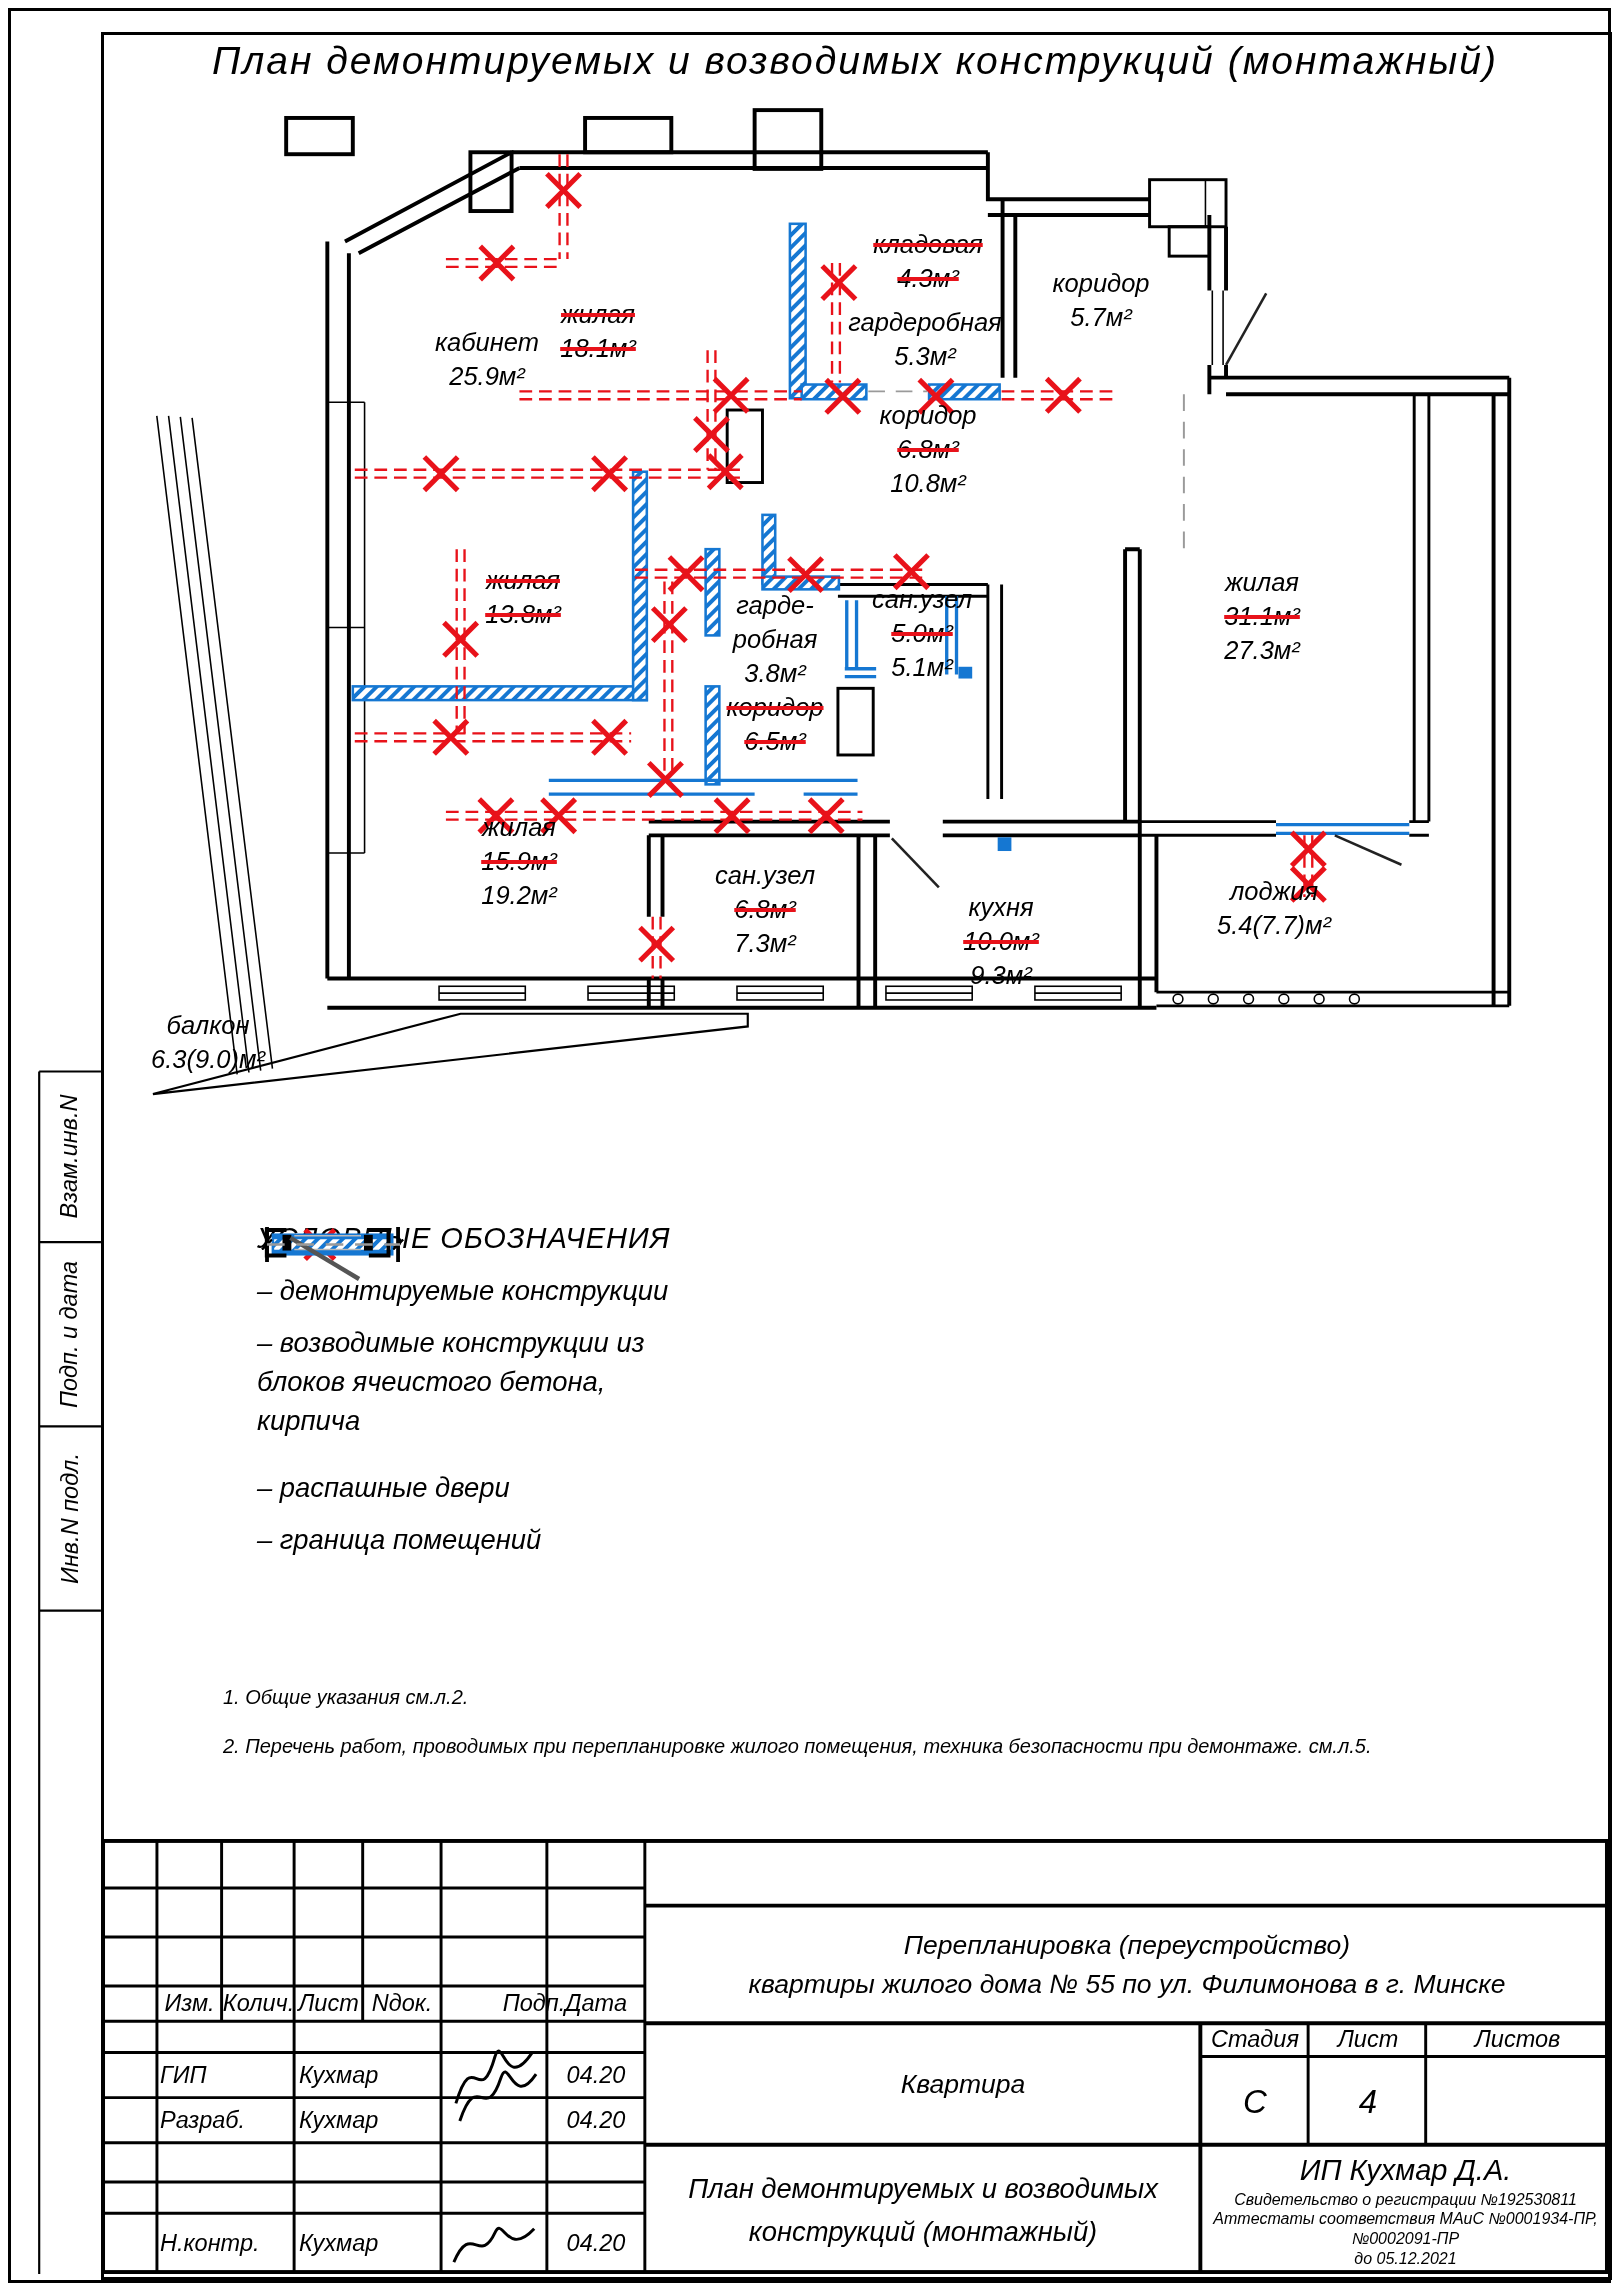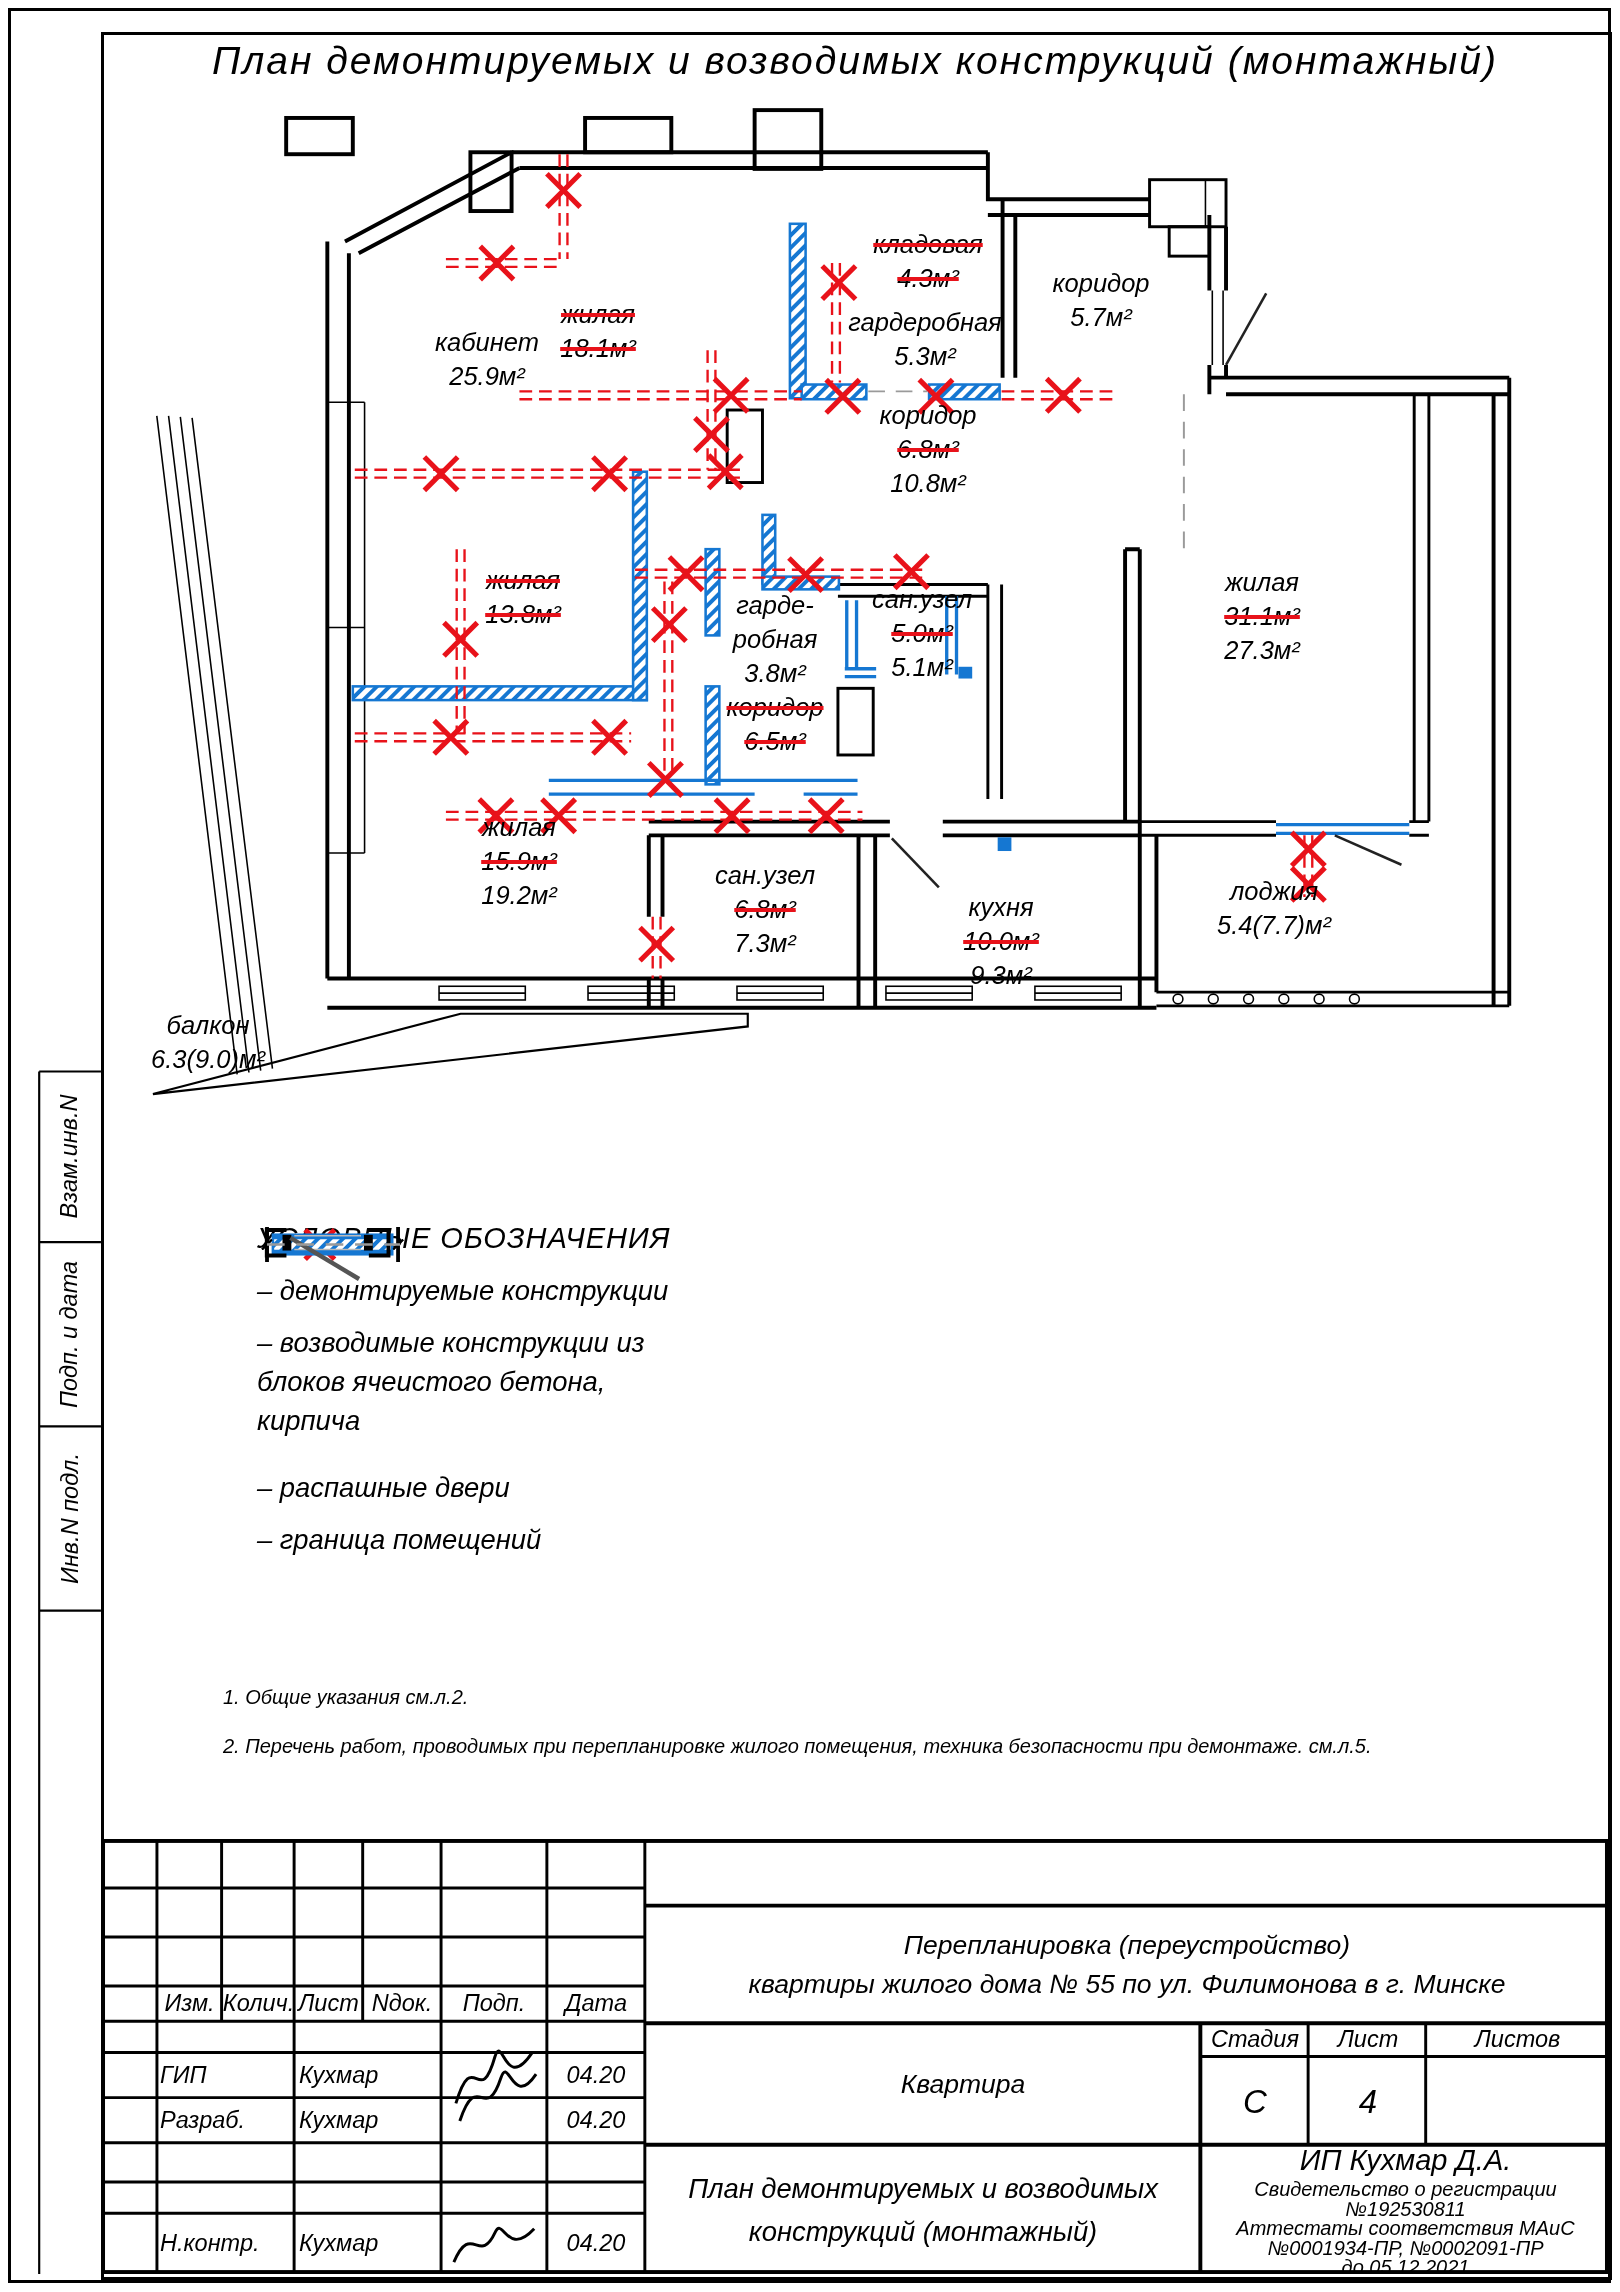--- a/index.html
+++ b/index.html
@@ -30,21 +30,21 @@
   .legend-item .sym{flex:0 0 157px;}
   .legend-item .lab{font-size:27.4px;line-height:39px;max-width:451px;}
   .notes{position:absolute;left:223px;top:1678px;width:1353px;font-style:italic;
          font-size:20px;line-height:39px;}
   .notes p{margin:0 0 9.8px 0;}
   .strip-label{position:absolute;left:39px;width:62px;display:flex;align-items:center;justify-content:center;}
   .strip-label span{transform:rotate(-90deg);white-space:nowrap;font-style:italic;font-size:23.5px;}
   .titleblock{position:absolute;left:101px;top:1839px;width:1508px;height:435px;font-style:italic;}
   .tb-cell{position:absolute;display:flex;align-items:center;justify-content:center;
            text-align:center;font-size:23.5px;line-height:29px;}
-  .tb-small{font-size:20px;line-height:19.6px;}
+  .tb-small{font-size:16px;line-height:19.6px;}
 </style>
 </head>
 <body>
 
 <div class="page">
   <div class="outer-border"></div>
   <div class="frame"></div>
 
   <div class="page-title">План демонтируемых и возводимых конструкций (монтажный)</div>
 
@@ -342,21 +342,21 @@
       <path class="w2" d="M123,0 V186 M267,0 V186"></path>
       <path class="w2" d="M0,50 H555 M0,100 H555 M0,150 H555 M0,186 H555 M0,218 H555 M0,264 H555 M0,310 H555 M0,350 H555 M0,382 H555"></path>
       <path class="w" d="M555,68 H1539 M555,188 H1539 M555,312 H1539 M1122,188 V444"></path>
       <path class="w2" d="M1122,222 H1539 M1232,188 V312 M1352,188 V312"></path>
     </svg>
 
     <div class="tb-cell" style="left:56px;top:147px;width:65px;height:35px;">Изм.</div>
     <div class="tb-cell" style="left:121px;top:147px;width:73px;height:35px;">Колич.</div>
     <div class="tb-cell" style="left:193px;top:147px;width:69px;height:35px;">Лист</div>
     <div class="tb-cell" style="left:262px;top:147px;width:78px;height:35px;">Nдок.</div>
-    <div class="tb-cell" style="left:340px;top:147px;width:106px;height:35px;">Подп.</div>
+    <div class="tb-cell" style="left:340px;top:147px;width:106px;height:35px;padding-left:40px;">Подп.</div>
     <div class="tb-cell" style="left:446px;top:147px;width:98px;height:35px;">Дата</div>
 
     <div class="tb-cell" style="left:59px;top:214px;width:132px;height:45px;justify-content:flex-start;">ГИП</div>
     <div class="tb-cell" style="left:198px;top:214px;width:140px;height:45px;justify-content:flex-start;">Кухмар</div>
     <div class="tb-cell" style="left:446px;top:214px;width:98px;height:45px;">04.20</div>
     <div class="tb-cell" style="left:59px;top:259px;width:132px;height:45px;justify-content:flex-start;">Разраб.</div>
     <div class="tb-cell" style="left:198px;top:259px;width:140px;height:45px;justify-content:flex-start;">Кухмар</div>
     <div class="tb-cell" style="left:446px;top:259px;width:98px;height:45px;">04.20</div>
     <div class="tb-cell" style="left:59px;top:374px;width:132px;height:61px;justify-content:flex-start;">Н.контр.</div>
     <div class="tb-cell" style="left:198px;top:374px;width:140px;height:61px;justify-content:flex-start;">Кухмар</div>

